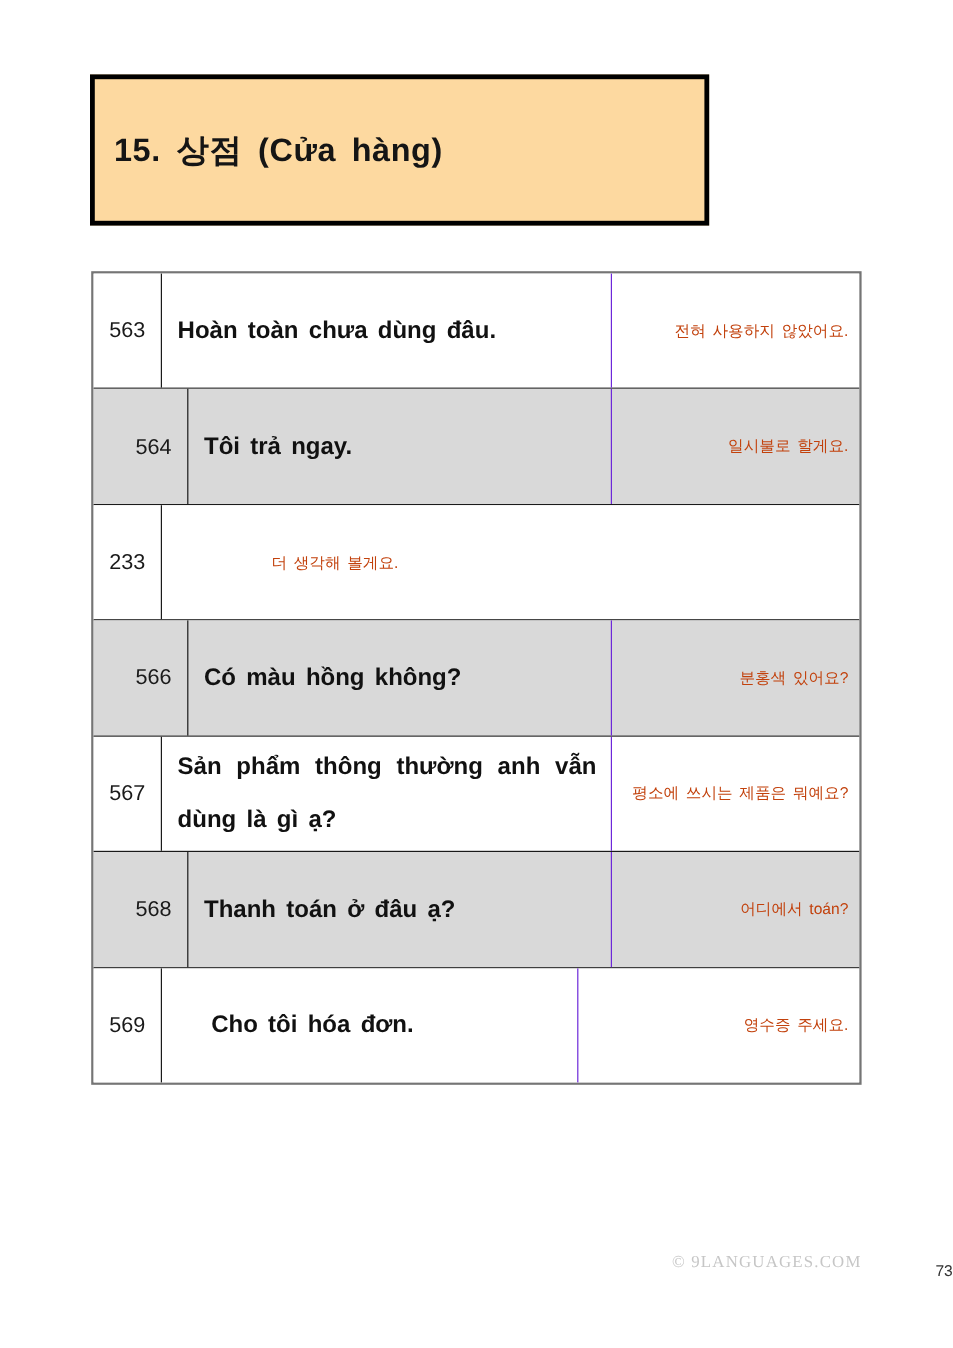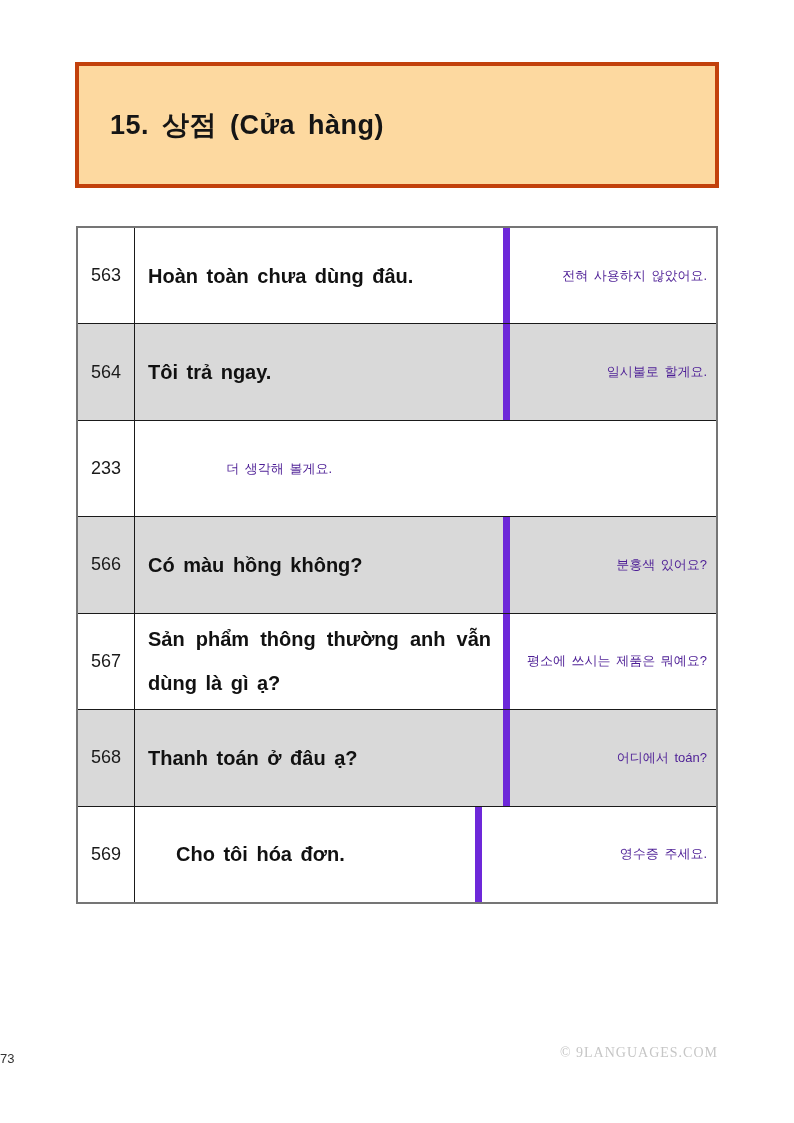--- a/index.html
+++ b/index.html
@@ -9,28 +9,28 @@
     height: 1123px;
     background: #ffffff;
     font-family: "Liberation Sans", sans-serif;
     color: #1a1a1a;
     overflow: hidden;
   }
   .title-box {
     position: absolute;
     left: 75px;
     top: 62px;
-    width: 644px;
+    width: 516px;
     height: 126px;
     box-sizing: border-box;
     background: #FDD9A0;
-    border: 4px solid #c2410c;
+    border: 4px solid #000000;
     display: flex;
     align-items: center;
-    padding-left: 31px;
+    padding-left: 16px;
   }
   .title-text {
     font-size: 27px;
     font-weight: bold;
     color: #151515;
     letter-spacing: 0.5px;
     word-spacing: 5px;
   }
   .phrase-table {
     position: absolute;
@@ -44,34 +44,34 @@
     flex-direction: column;
   }
   .row {
     flex: 1;
     display: flex;
     background: #ffffff;
     border-bottom: 1px solid #1a1a1a;
     box-sizing: border-box;
   }
   .row:last-child { border-bottom: none; gap: 28px; }
-  .row.alt { background: #D9D9D9; }
+  .row.alt { background: #D9D9D9; padding-left: 22px; }
   .cell-num {
     width: 56px;
     flex: none;
     border-right: 1px solid #1a1a1a;
     display: flex;
     align-items: center;
     justify-content: center;
     font-size: 18px;
     color: #1a1a1a;
   }
   .cell-vn {
     flex: 1;
-    border-right: 7px solid #6d28d9;
+    border-right: 1px solid #6d28d9;
     display: flex;
     align-items: center;
     padding: 0 12px 0 13px;
     box-sizing: border-box;
   }
   .cell-vn .vn-text {
     display: block;
     width: 100%;
     font-size: 20px;
     font-weight: bold;
@@ -82,29 +82,29 @@
   }
   .cell-kr {
     width: 206px;
     flex: none;
     display: flex;
     align-items: center;
     justify-content: flex-end;
     padding-right: 9px;
     box-sizing: border-box;
     font-size: 13px;
-    color: #4c1d95;
+    color: #c2410c;
     word-spacing: 2px;
   }
   .page-number {
     position: absolute;
     top: 1051px;
     left: 0;
     width: 794px;
-    text-align: left;
+    text-align: right;
     font-size: 13px;
     color: #333333;
   }
   .watermark {
     position: absolute;
     top: 1045px;
     right: 76px;
     font-family: "Liberation Serif", serif;
     font-size: 14px;
     letter-spacing: 1px;

